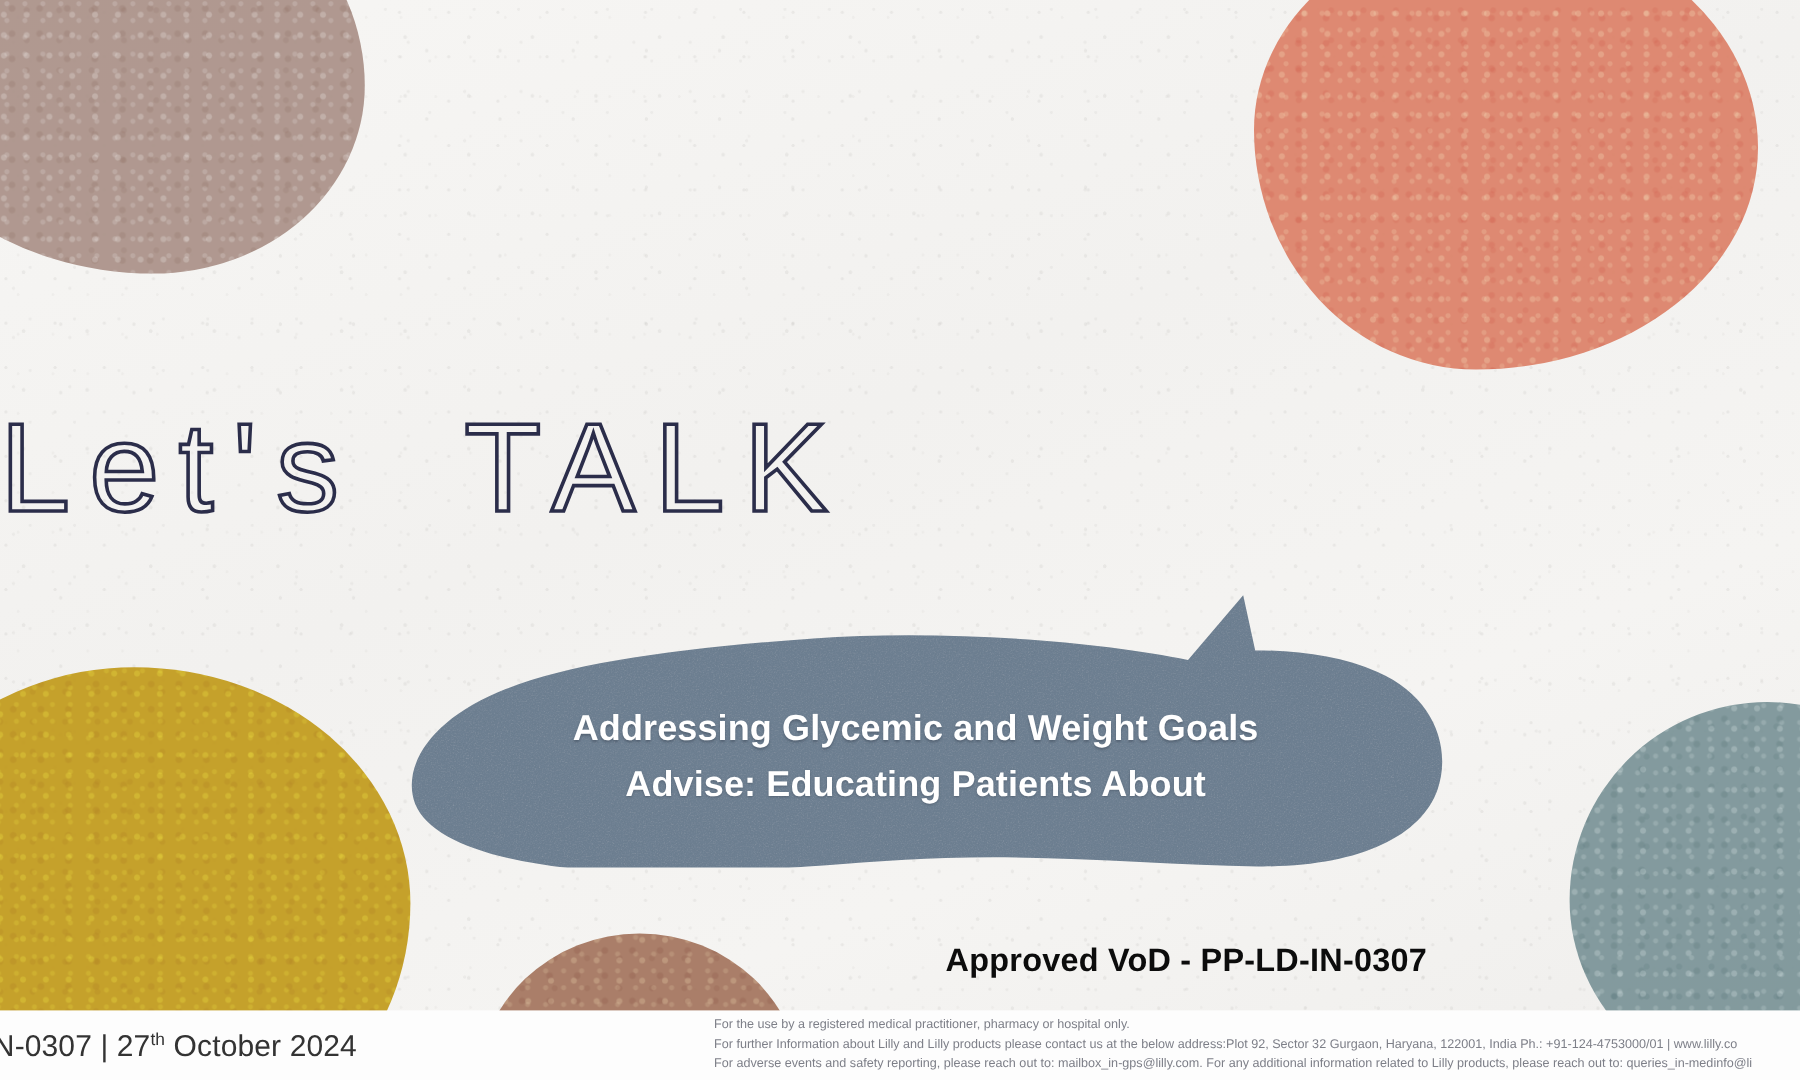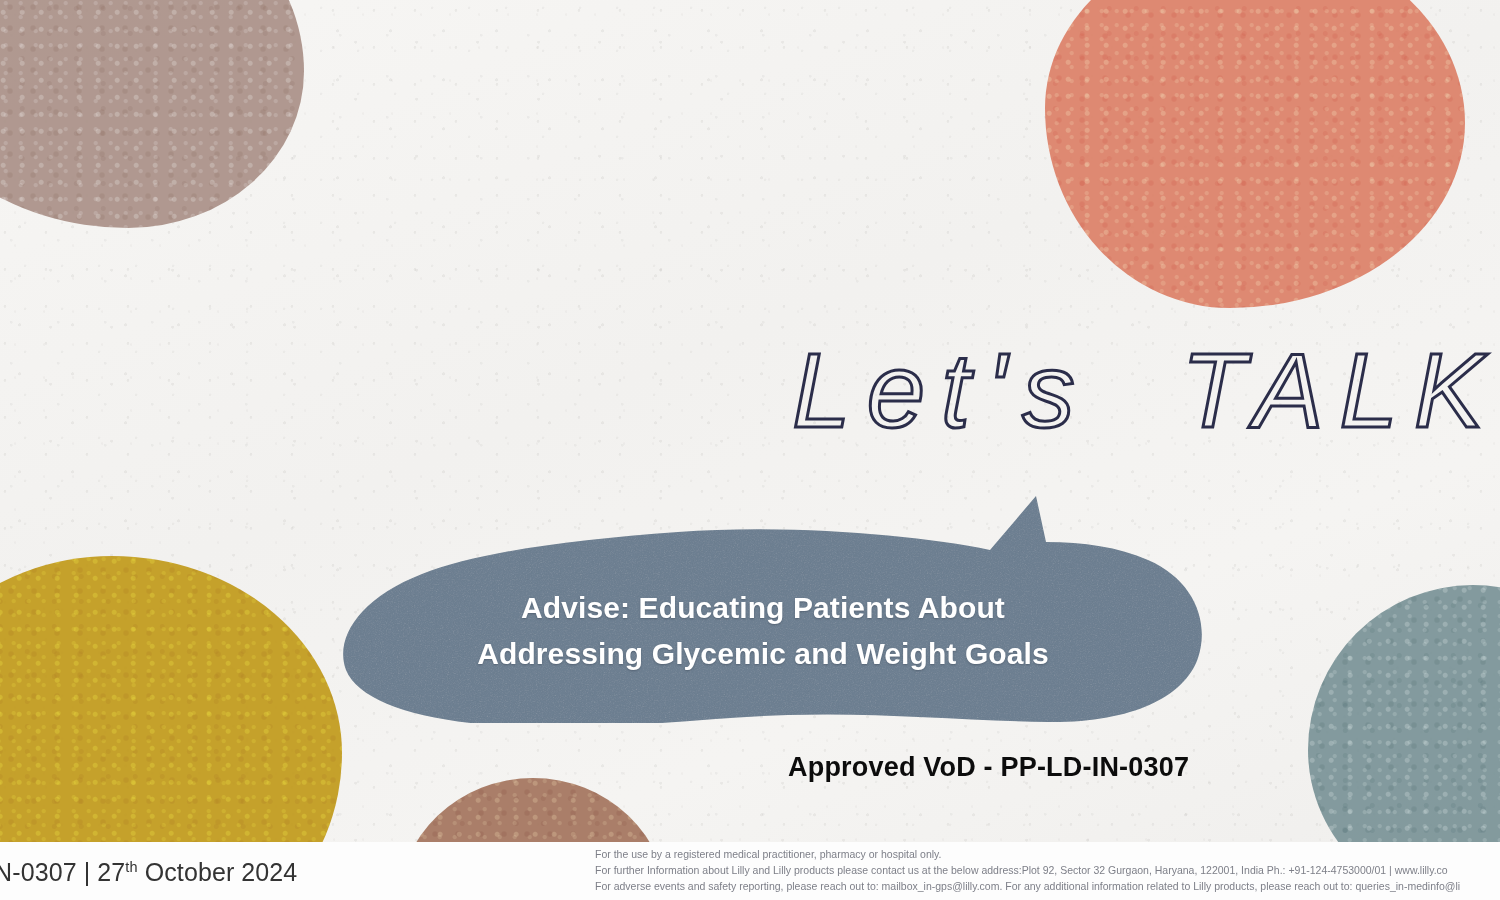--- a/index.html
+++ b/index.html
@@ -83,30 +83,29 @@
     width:330px; height:330px;
     background:#7b9498;
     border-radius:50% 50% 46% 54% / 50% 50% 50% 50%;
   }
 
   
   .headline {
     position:absolute;
     left:0; right:0; top:338px;
     z-index:4;
-    text-align:right;
+    text-align:left;
     font-size:105px;
     line-height:1;
     font-weight:400;
     letter-spacing:16px;
     color:transparent;
     -webkit-text-stroke:3px #2b2d4a;
     text-stroke:3px #2b2d4a;
     white-space:pre;
-    font-style:italic;
   }
 
   
   .bubble-wrap {
     position:absolute;
     left:318px; top:488px;
     width:890px; height:235px;
     z-index:3;
   }
   .bubble-svg { display:block; width:100%; height:100%; }
@@ -122,21 +121,21 @@
     font-weight:700;
     line-height:1.52;
     letter-spacing:.1px;
     text-shadow:0 1px 2px rgba(40,50,62,.35);
   }
   .bubble-text span { display:block; }
 
   
   .approved-stamp {
     position:absolute;
-    left:788px; top:752px;
+    left:788px; top:785px;
     z-index:6;
     font-size:27px;
     font-weight:700;
     color:#0c0c0c;
     letter-spacing:.2px;
     white-space:nowrap;
   }
 
   
   .footer {
@@ -205,22 +204,22 @@
                C 42 216, 110 236, 210 239
                C 300 242, 380 230, 470 227
                C 560 224, 650 233, 730 234
                C 812 235, 866 210, 880 170
                C 892 134, 876 92, 830 72
                C 800 59, 766 54, 728 54 Z" fill="#6d7f91" filter="url(#grain)"></path>
     </svg>
   </div>
 
   <div class="bubble-text">
+    <span>Addressing Glycemic and Weight Goals</span>
     <span>Advise: Educating Patients About</span>
-    <span>Addressing Glycemic and Weight Goals</span>
   </div>
 
   <div class="approved-stamp">Approved VoD - PP-LD-IN-0307</div>
 
   <div class="footer">
     <div class="footer-code">
       <span>-LD-IN-0307 | 27</span><sup>th</sup><span> October 2024</span>
     </div>
 
     <div class="footer-legal">

